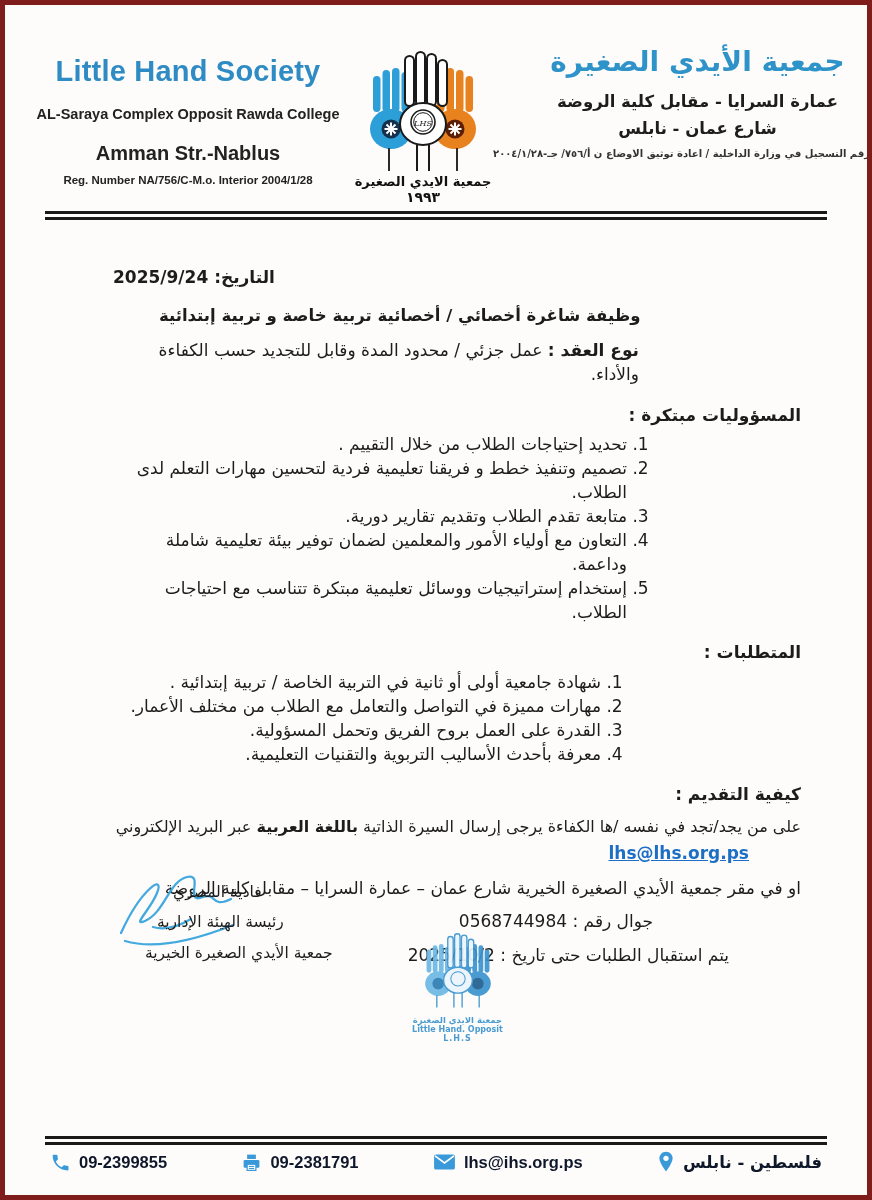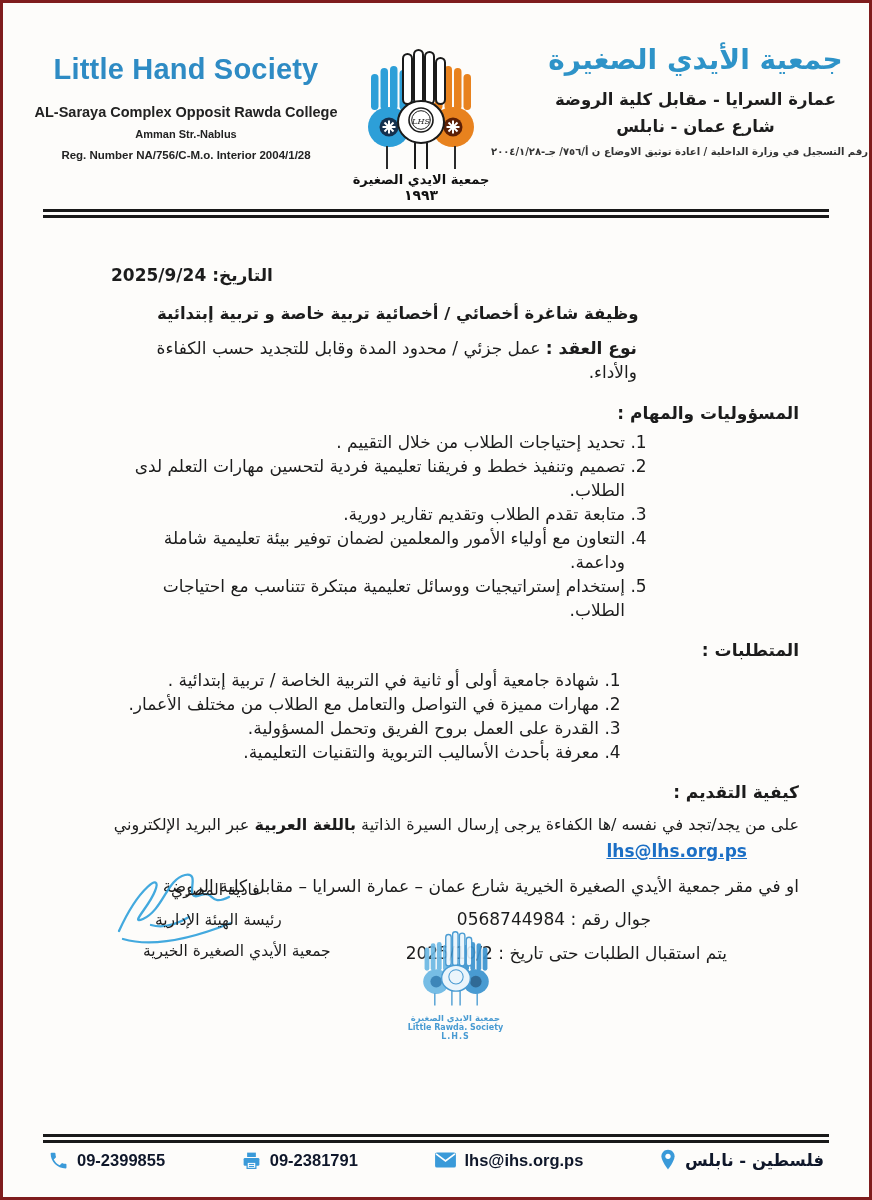--- a/index.html
+++ b/index.html
@@ -1,27 +1,27 @@
 <!DOCTYPE html>
 <html lang="ar"><head>
 <meta charset="utf-8">
 <title>Little Hand Society</title>
 <style>
   html,body{margin:0;padding:0;background:#8a8a8a;}
   #page{
     position:relative;width:872px;height:1200px;margin:0 auto;
-    background:#fdfcfa;border:3px solid #7f1d1d;box-sizing:border-box;
+    background:#fdfcfa;border:5px solid #7f1d1d;box-sizing:border-box;
     font-family:"DejaVu Sans",sans-serif;color:#1c1c1c;overflow:hidden;
   }
   
   .h-en{position:absolute;left:28px;top:50px;width:310px;text-align:center;
         font-family:"Liberation Sans","DejaVu Sans",sans-serif;}
   .h-en-title{font-size:29px;font-weight:bold;color:#2e8bc4;letter-spacing:.2px;}
   .h-en-addr1{margin-top:18px;font-size:14.5px;font-weight:bold;color:#222;}
-  .h-en-addr2{margin-top:8px;font-size:11px;font-weight:bold;color:#222;}
+  .h-en-addr2{margin-top:20px;font-size:20px;font-weight:bold;color:#222;}
   .h-en-reg{margin-top:9px;font-size:11.5px;font-weight:bold;color:#222;}
   .h-logo{position:absolute;left:348px;top:44px;width:140px;text-align:center;}
   .logo-caption{font-size:13px;font-weight:bold;color:#111;margin-top:-4px;white-space:nowrap;}
   .logo-year{font-size:14px;font-weight:bold;color:#111;letter-spacing:3px;}
   .h-ar{position:absolute;left:520px;top:40px;width:345px;text-align:center;direction:rtl;}
   .h-ar-title{font-size:28px;font-weight:bold;color:#2e93c8;}
   .h-ar-addr1{margin-top:14px;font-size:16.5px;font-weight:bold;color:#1d1d1d;}
   .h-ar-addr2{margin-top:8px;font-size:16.5px;font-weight:bold;color:#1d1d1d;}
   .h-ar-reg{margin-top:10px;font-size:10px;font-weight:bold;color:#333;white-space:nowrap;}
   .double-rule{position:absolute;left:40px;right:40px;height:3px;
@@ -139,21 +139,21 @@
   </div>
 
   <div class="double-rule rule-top"></div>
 
   <div class="content">
     <div class="date-line">التاريخ: 2025/9/24</div>
     <div class="subject">وظيفة شاغرة أخصائي / أخصائية تربية خاصة و تربية إبتدائية</div>
 
     <div class="contract"><b>نوع العقد :</b><span> عمل جزئي / محدود المدة وقابل للتجديد حسب الكفاءة والأداء.</span></div>
 
-    <div class="sec-h">المسؤوليات والمهام :</div>
+    <div class="sec-h">المسؤوليات مبتكرة :</div>
     <ol class="duties">
       <li>تحديد إحتياجات الطلاب من خلال التقييم .</li>
       <li>تصميم وتنفيذ خطط و فريقنا تعليمية فردية لتحسين مهارات التعلم لدى الطلاب.</li>
       <li>متابعة تقدم الطلاب وتقديم تقارير دورية.</li>
       <li>التعاون مع أولياء الأمور والمعلمين لضمان توفير بيئة تعليمية شاملة وداعمة.</li>
       <li>إستخدام إستراتيجيات ووسائل تعليمية مبتكرة تتناسب مع احتياجات الطلاب.</li>
     </ol>
 
     <div class="sec-h">المتطلبات :</div>
     <ol class="reqs">
@@ -211,21 +211,21 @@
           <rect x="85" y="12" width="8" height="42" rx="4"></rect>
         <ellipse cx="70" cy="72" rx="21" ry="19"></ellipse>
       </g>
       <circle cx="70" cy="70" r="10.5" fill="#eaf5fc" stroke="#3a93cf" stroke-width="1.5"></circle>
       <line x1="64" y1="90" x2="64" y2="112" stroke="#3a93cf" stroke-width="2"></line>
       <line x1="76" y1="90" x2="76" y2="112" stroke="#3a93cf" stroke-width="2"></line>
       <line x1="39" y1="94" x2="39" y2="112" stroke="#3a93cf" stroke-width="2"></line>
       <line x1="101" y1="94" x2="101" y2="112" stroke="#3a93cf" stroke-width="2"></line>
     </svg>
     <div class="stamp-l1">جمعية الايدي الصغيرة</div>
-    <div class="stamp-l2">Little Rawda. Society</div>
+    <div class="stamp-l2">Little Hand. Opposit</div>
     <div class="stamp-l3">L.H.S</div>
   </div>
 
   <div class="double-rule rule-bottom"></div>
   <div class="footer">
     <div class="f-item">
       <svg width="21" height="21" viewBox="0 0 24 24">
         <path fill="#3a9ad9" d="M6.6 10.8c1.5 2.9 3.8 5.2 6.7 6.7l2.2-2.2c.3-.3.7-.4 1-.2 1.1.4 2.4.6 3.6.6.6 0 1 .4 1 1V20c0 .6-.4 1-1 1C10.6 21 3 13.4 3 4c0-.6.4-1 1-1h3.5c.6 0 1 .4 1 1 0 1.3.2 2.5.6 3.6.1.4 0 .7-.2 1l-2.3 2.2z"></path>
       </svg>
       <span>09-2399855</span>

